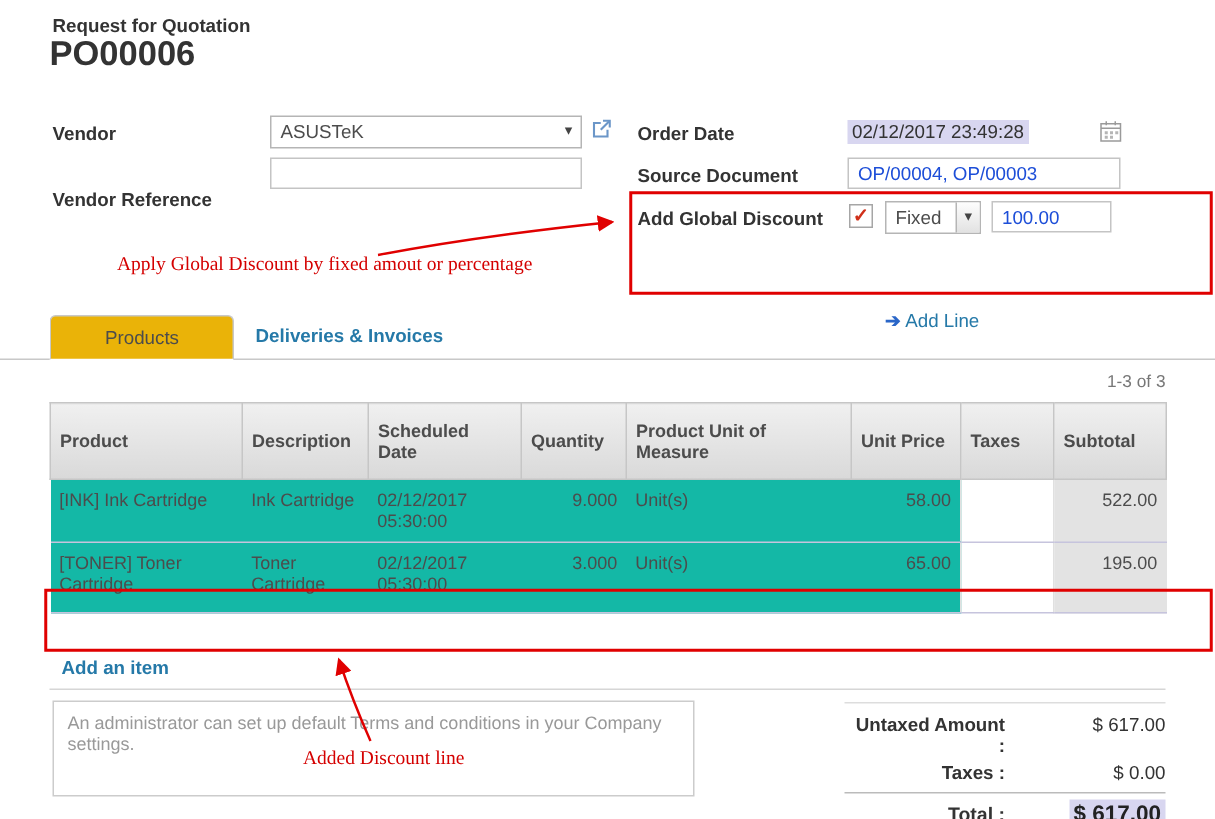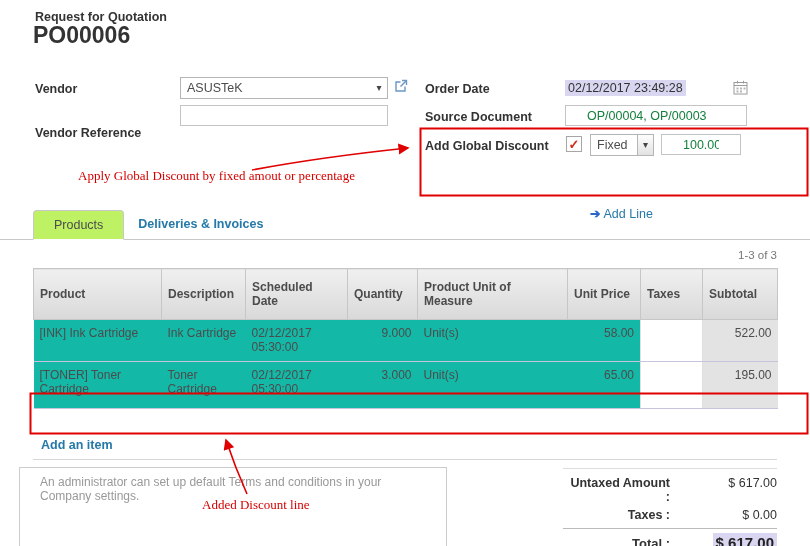--- a/index.html
+++ b/index.html
@@ -6,62 +6,62 @@
   body { margin:0; background:#fff; }
   .page { position:relative; width:810px; height:546px; background:#fff; overflow:hidden;
           font-family:"Liberation Sans", sans-serif; color:#4c4c4c; }
 
   
   .doc-type { position:absolute; left:35px; top:10px; font-size:12.5px; font-weight:bold; color:#333; }
   .title { position:absolute; left:33px; top:22px; margin:0; font-size:23px; font-weight:bold; color:#333; }
 
   
   .flabel { position:absolute; font-size:12.5px; font-weight:bold; color:#333; white-space:nowrap; }
-  .inp { position:absolute; border:1px solid #c4c4c4; background:#fff; height:21px; padding:1px 21px;
-         font-size:12.5px; font-family:inherit; color:#15803d; }
+  .inp { position:absolute; border:1px solid #c4c4c4; background:#fff; height:21px; padding:1px 6px;
+         font-size:12.5px; font-family:inherit; color:#1d4ed8; }
   .selectbox { position:absolute; border:1px solid #b5b5b5; background:#fff; height:22px;
                display:flex; align-items:center; font-size:12.5px; cursor:pointer; }
   .selectbox .val { flex:1; padding:0 6px; white-space:nowrap; overflow:hidden; }
   .caret { width:16px; text-align:center; color:#444; font-size:10px; line-height:20px; }
   .caret.btn { border-left:1px solid #b5b5b5; background:linear-gradient(#fdfdfd,#e2e2e2); height:100%; }
   .hltext { position:absolute; background:#d8d6f0; padding:1px 3px; font-size:12.5px; color:#333; white-space:nowrap; }
   .iconbtn { position:absolute; cursor:pointer; }
   .cbx { position:absolute; width:16px; height:16px; border:1px solid #a6a6a6; background:#fff;
          text-align:center; line-height:14px; cursor:pointer; }
   .cbx .check { color:#d0301a; font-weight:bold; font-size:13px; }
   .addline { position:absolute; color:#2579a8; font-size:12.5px; cursor:pointer;margin-top:40px; }
   .addline .arrow { color:#2a66c8; font-weight:bold; margin-right:3px; }
 
   
   .tabbar { position:absolute; left:0; top:211px; width:810px; height:29px; border-bottom:1px solid #c8c8c8;
             padding-left:33px; display:flex; align-items:flex-end; }
   .tab { font-size:12.5px; cursor:pointer; }
-  .tab.active { background:#bef264; border:1px solid #c8c8c8; border-bottom:1px solid #fff;
-                border-radius:4px 4px 0 0; margin-bottom:-1px; padding:7px 20px; color:#4c4c4c; }
+  .tab.active { background:#eab308; border:1px solid #c8c8c8; border-bottom:1px solid #fff;
+                border-radius:4px 4px 0 0; margin-bottom:-1px; padding:7px 36px; color:#4c4c4c; }
   .tab.inactive { color:#2579a8; padding:7px 14px 8px 14px;font-weight:bold; }
 
   .pager { position:absolute; right:33px; top:249px; font-size:11.5px; color:#777; cursor:pointer; }
 
   
   .grid { position:absolute; left:33px; top:268px; width:744px; border-collapse:collapse; table-layout:fixed; }
   .grid th { background:linear-gradient(#f0f0f0,#d9d9d9); border:1px solid #c6c6c6;
              font-weight:bold; color:#4c4c4c; padding:11px 6px; font-size:12px; text-align:left; }
   .grid td { padding:6px 6px; vertical-align:top; font-size:12px; color:#4c4c4c;
              border-bottom:1px solid #c6c4dd; word-wrap:break-word; }
   .grid tr.r1 { height:42px; } .grid tr.r2 { height:47px; } .grid tr.r3 { height:38px; }
   .num { text-align:right; }
   .hl { background:#14b8a6; }
   .tax { background:#fff; border-left:1px solid #e0e0e0; border-right:1px solid #e0e0e0; border-bottom:1px solid #ddd; }
   .sub { background:#e3e3e3; border-bottom:1px solid #cfcfcf; }
   .add-item { position:absolute; left:33px; top:432px; width:744px; padding:6px 8px 7px 8px;
               border-bottom:1px solid #d6d6d6; color:#2579a8; font-size:12.5px; font-weight:bold; cursor:pointer; }
 
   
-  .terms { position:absolute; left:19px; top:467px; width:428px; height:80px; border:1px solid #ccc;
-           background:#fff; padding:7px 20px; font-size:12px; color:#999; cursor:text; }
+  .terms { position:absolute; left:35px; top:467px; width:428px; height:64px; border:1px solid #ccc;
+           background:#fff; padding:7px 9px; font-size:12px; color:#999; cursor:text; }
   .totals { position:absolute; left:563px; top:468px; width:214px; border-top:1px solid #ddd; padding-top:5px; }
   .trow { display:flex; align-items:baseline; padding:2px 0; }
   .tlabel { width:107px; text-align:right; font-weight:bold; font-size:12.5px; color:#333; }
   .tval { flex:1; text-align:right; font-size:12.5px; color:#333; }
   .total-row { border-top:1px solid #bbb; margin-top:4px; padding-top:5px; }
   .total-label { font-size:13px; }
   .total-val { font-size:15px; font-weight:bold; color:#222; }
   .total-val .bg { background:#d8d6f0; padding:1px 3px; }
 
   

